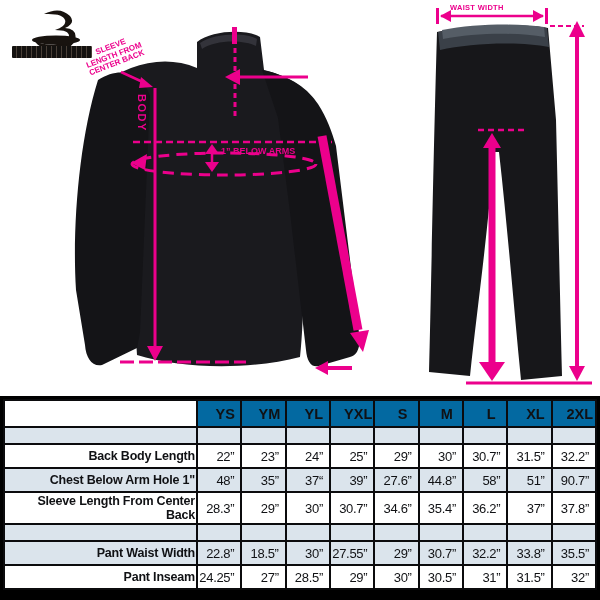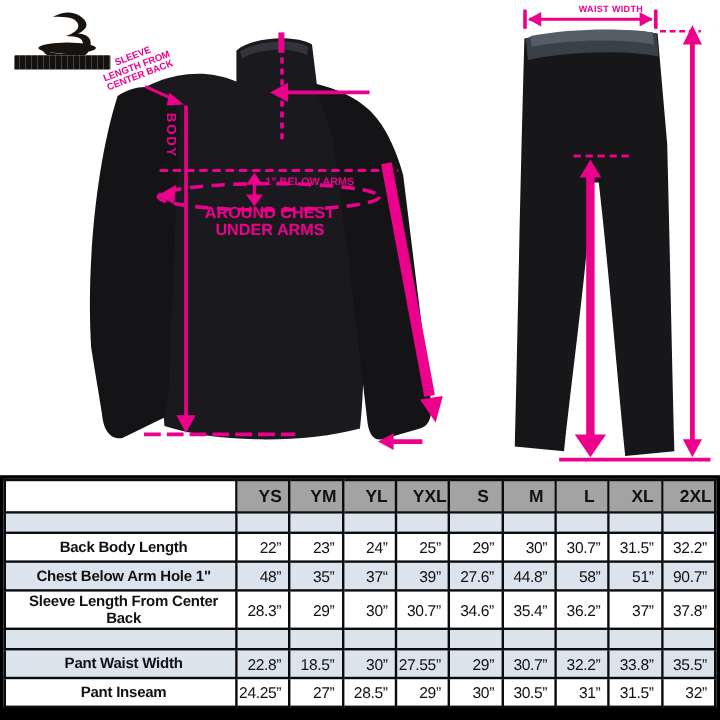--- a/index.html
+++ b/index.html
@@ -7,34 +7,34 @@
          font-family:"Liberation Sans",sans-serif;}
   
   #diagram-svg{position:absolute;left:0;top:0;}
   .plabel{position:absolute;color:#EC008C;font-weight:bold;z-index:3;white-space:nowrap;}
   #sleeve-label{left:82px;top:54px;font-size:8px;line-height:8.5px;text-align:center;
                 transform:rotate(-21deg);transform-origin:left top;}
   #body-label{left:136px;top:94px;writing-mode:vertical-rl;text-orientation:sideways;
               font-size:11px;letter-spacing:1.5px;}
   #below-arms-label{left:221px;top:146px;font-size:9px;}
   #chest-label{left:150px;top:171px;width:150px;text-align:center;font-size:13.5px;line-height:13.5px;}
-  #waist-label{left:450px;top:3px;width:86px;text-align:right;font-size:7.5px;letter-spacing:.3px;}
+  #waist-label{left:450px;top:3px;width:86px;text-align:left;font-size:7.5px;letter-spacing:.3px;}
   
   #brand-logo{position:absolute;left:12px;top:6px;width:82px;height:54px;z-index:2;}
   #logo-wordmark{position:absolute;left:0;top:40px;width:80px;height:12px;
      background:repeating-linear-gradient(90deg,#141210 0 4px,#4a4038 4px 5px);
      border-radius:1px;}
   
   #table-wrap{position:absolute;left:0;top:396px;width:600px;height:204px;background:#000;
               padding:3px 3px 0 3px;box-sizing:border-box;z-index:4;}
   table.size{border-collapse:collapse;table-layout:fixed;width:594px;background:#fff;}
   table.size th,table.size td{border:2px solid #0b0b0d;color:#101114;overflow:hidden;}
-  th.size-col{font-size:14.5px;text-align:center;height:23px;font-weight:bold;background:#a3a3a3;padding-left:13px;}
+  th.size-col{font-size:14.5px;text-align:center;height:23px;font-weight:bold;background:#0369a1;padding-left:13px;}
   th.corner{background:#fff;}
-  td.lbl{font-size:12.5px;font-weight:bold;text-align:center;padding-left:6px;letter-spacing:-.2px;height:20px;}
+  td.lbl{font-size:12.5px;font-weight:bold;text-align:right;padding-left:6px;letter-spacing:-.2px;height:20px;}
   td.val{font-size:13px;font-weight:normal;text-align:right;padding-right:6px;letter-spacing:-.3px;height:20px;}
   tr.spacer td{height:13px;background:#dbe4ec;}
   tr.alt td{background:#dbe4ec;}
 </style>
 </head>
 <body>
 
 <div id="stage">
 
   <div id="brand-logo">
@@ -110,24 +110,20 @@
     </g>
   </svg>
 
   <div id="sleeve-label" class="plabel">
     <div>SLEEVE</div>
     <div>LENGTH FROM</div>
     <div>CENTER BACK</div>
   </div>
   <div id="body-label" class="plabel">BODY</div>
   <div id="below-arms-label" class="plabel">1” BELOW ARMS</div>
-  <div id="chest-label" class="plabel">
-    <div>AROUND CHEST</div>
-    <div>UNDER ARMS</div>
-  </div>
   <div id="waist-label" class="plabel">WAIST WIDTH</div>
 
   <div id="table-wrap">
     <table class="size">
       <colgroup>
           <col style="width:193px">
         <col>
           <col>
           <col>
           <col>

